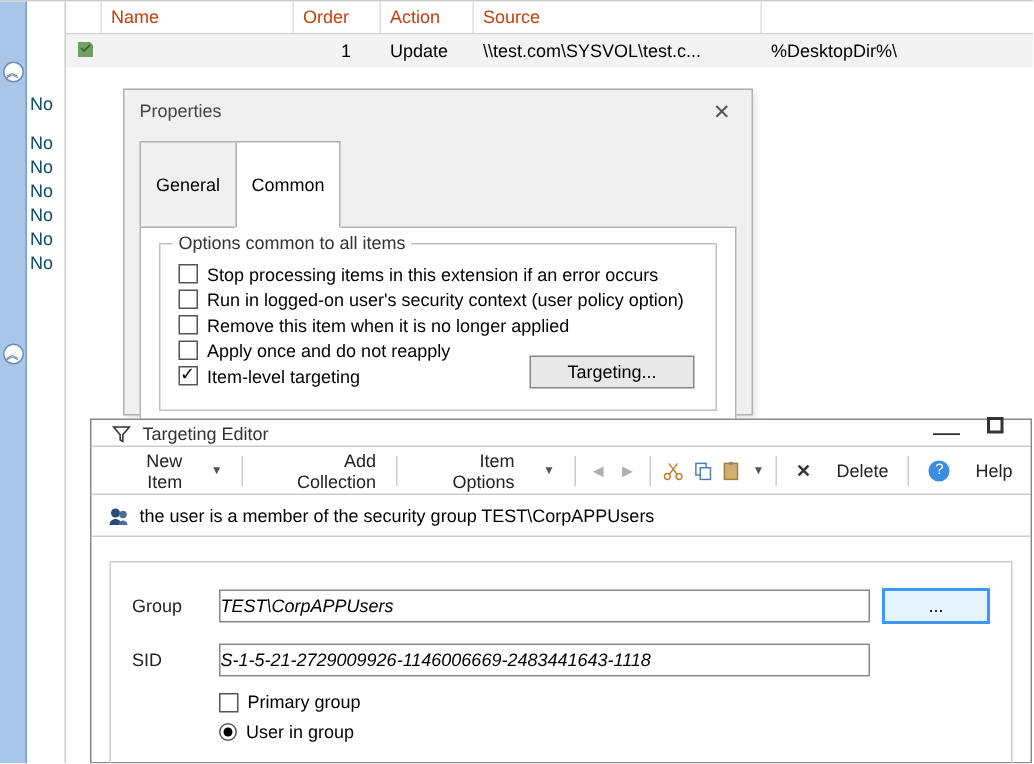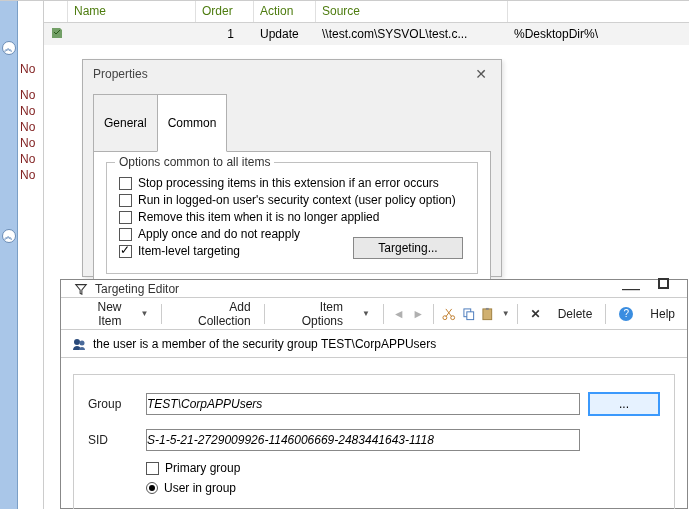--- a/index.html
+++ b/index.html
@@ -3,50 +3,50 @@
 <meta charset="utf-8">
 <style>
   * { box-sizing: border-box; }
   html, body { margin: 0; padding: 0; font-family: "Segoe UI", Tahoma, sans-serif; font-size: 12px; color: #000; background: #fff; }
   .root { width: 689px; height: 509px; position: relative; overflow: hidden; border-top: 1px solid #ccc; }
 
   
   .gutter { position: absolute; top: 0; left: 0; width: 44px; height: 509px; display: flex; }
   .gutter-col1 { width: 18px; background: #a9c6e8; border-right: 1px solid #7b9fc6; }
   .gutter-col2 { width: 26px; background: #fff; border-right: 1px solid #ccc; padding-top: 60px; }
-  .gutter-no { font-size: 12px; color: #7f1d1d; padding: 1px 2px; }
+  .gutter-no { font-size: 12px; color: #0c4a6e; padding: 1px 2px; }
   .gutter-chevron { width: 14px; height: 14px; border: 1px solid #6a8cb5; border-radius: 50%; background: #fff; margin: 2px auto; display: flex; align-items: center; justify-content: center; font-size: 9px; color: #2b5fa0; cursor: pointer; }
   .gutter-spacer1 { height: 38px; }
   .gutter-spacer2 { height: 170px; }
 
   
   .grid { position: absolute; top: 0; left: 44px; right: 0; }
   .grid-header { display: flex; height: 22px; background: #fff; border-bottom: 1px solid #d0d0d0; }
-  .grid-header .col { padding: 3px 6px; border-right: 1px solid #e0e0e0; font-size: 12px; color: #4d7c0f; }
+  .grid-header .col { padding: 3px 6px; border-right: 1px solid #e0e0e0; font-size: 12px; color: #c2410c; }
   .grid-row { display: flex; height: 22px; align-items: center; background: #f3f3f3; }
   .grid-row .cell { padding: 2px 6px; font-size: 12px; color: #000; white-space: nowrap; overflow: hidden; }
   .col-icon { width: 24px; }
   .col-name { width: 128px; }
   .col-order { width: 58px; }
   .col-action { width: 62px; }
   .col-source { width: 192px; }
   .col-target { width: 160px; }
   .row-icon svg { width: 16px; height: 16px; }
 
   
   .props { position: absolute; top: 58px; left: 82px; width: 420px; height: 218px; background: #f0f0f0; border: 1px solid #b0b0b0; box-shadow: 2px 2px 4px rgba(0,0,0,0.1); }
   .props-title { display:flex; justify-content:space-between; align-items:center; padding: 6px 10px 0 10px; font-size: 12px; color: #444; }
   .props-close { font-size: 14px; color: #555; cursor: pointer; padding: 0 4px;}
   .tabs { display: flex; margin: 12px 10px 0 10px; }
   .tab { padding: 21px 10px; border: 1px solid #b0b0b0; background: #f0f0f0; font-size: 12px; margin-right: -1px; position: relative; }
   .tab.active { background: #fff; border-bottom: 1px solid #fff; z-index: 2; }
   .tab-panel { margin: -1px 10px 10px 10px; border: 1px solid #b0b0b0; background: #fff; padding: 10px 12px; height: 178px; position: relative; }
   .fieldset { border: 1px solid #c0c0c0; padding: 10px 12px 12px 12px; position: relative; }
   .fieldset-legend { position: absolute; top: -8px; left: 8px; background: #fff; padding: 0 4px; font-size: 12px; color: #333; }
-  .check-row { display: flex; align-items: center; margin: 3px 0; }
+  .check-row { display: flex; align-items: flex-start; margin: 3px 0; }
   .checkbox { width: 13px; height: 13px; border: 1px solid #555; margin-right: 6px; position: relative; }
   .checkbox.checked::after { content: "✓"; position: absolute; top: -3px; left: 0; font-size: 12px; color: #000; }
   .targeting-btn { position: absolute; right: 14px; bottom: 14px; width: 110px; height: 22px; border: 1px solid #888; background: #e8e8e8; font-size: 12px; display:flex; align-items:center; justify-content:center; cursor:pointer;}
 
   
   .te { position: absolute; top: 278px; left: 60px; right: 1px; bottom: 0; background: #fff; border: 1px solid #888; }
   .te-titlebar { display: flex; align-items: center; height: 18px; padding: 0 8px; border-bottom: 1px solid #ccc; }
   .te-title { font-size: 12px; color: #333; margin-left: 4px; flex: 1; display:flex; align-items:center; gap:6px;}
   .te-winbtns { display: flex; gap: 18px; padding-right: 10px;}
   .te-winbtn { font-size: 14px; color: #333; cursor:pointer; }

